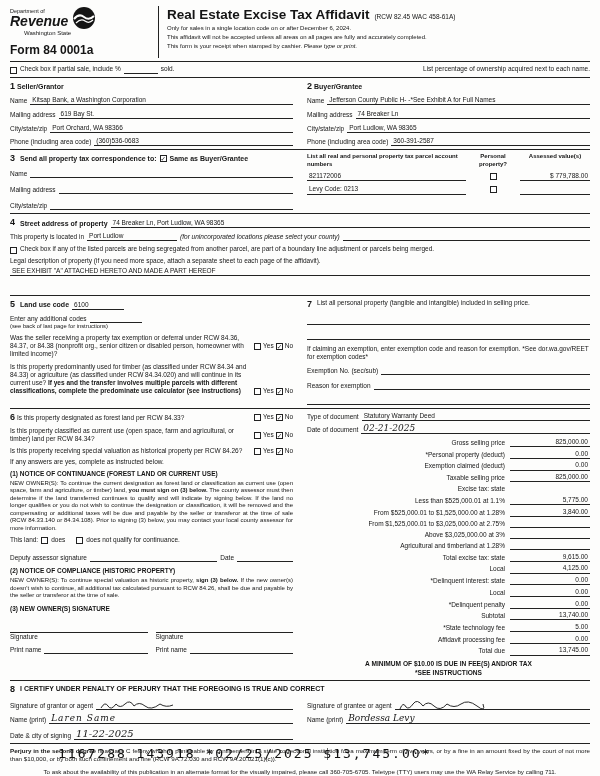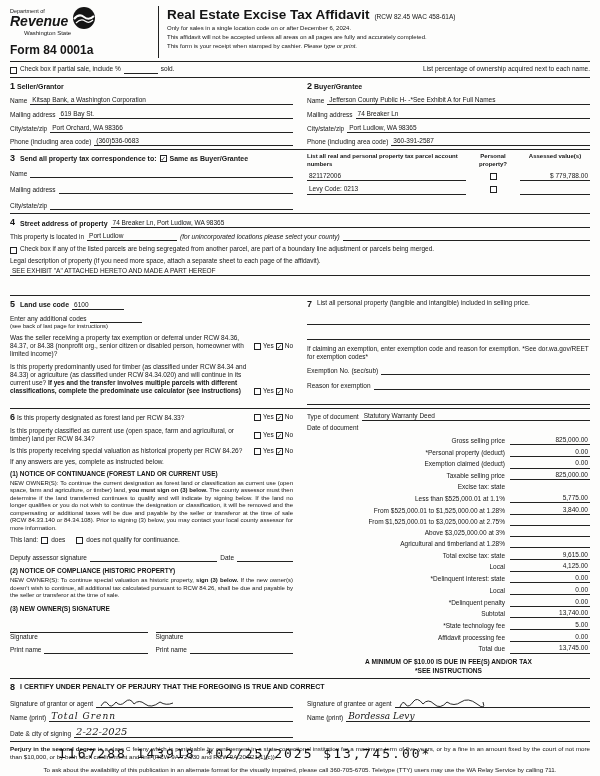--- a/index.html
+++ b/index.html
@@ -355,20 +355,21 @@
       </div>
     </div>
 
     <div class="half">
       <div class="fl">
         <span class="nowrap">Type of document</span>
         <span class="fill"><span>Statutory Warranty Deed</span></span>
       </div>
       <div class="fl" style="margin-top:3px">
         <span class="nowrap">Date of document</span>
+        <span class="fill"><span class="hand">02-21-2025</span></span>
       </div>
       <div style="margin-top:4px">
         <div class="tax-row">
             <span class="tax-label">Gross selling price</span>
             <span class="tax-value">825,000.00</span>
           </div>
         <div class="tax-row">
             <span class="tax-label">*Personal property (deduct)</span>
             <span class="tax-value">0.00</span>
           </div>
@@ -458,25 +459,25 @@
         <div class="field-row">
           <span class="nowrap">Signature of grantor or agent</span>
           <span class="fill">
             <svg class="sig-svg" width="80" height="11" viewBox="0 0 80 11">
               <path d="M3 8 Q7 1 10 6 T18 4 Q22 9 27 4 T36 6 Q41 1 47 6 T62 4 Q68 8 75 5" fill="none" stroke="#2a2a2a" stroke-width="1"></path>
             </svg>
           </span>
         </div>
         <div class="field-row">
           <span class="nowrap">Name (print)</span>
-          <span class="fill"><span class="hand caps">Total Grenn</span></span>
+          <span class="fill"><span class="hand caps">Laren Same</span></span>
         </div>
         <div class="field-row">
           <span class="nowrap">Date &amp; city of signing</span>
-          <span class="fill"><span class="hand" style="font-size:10px">2-22-2025</span></span>
+          <span class="fill"><span class="hand" style="font-size:10px">11-22-2025</span></span>
         </div>
       </div>
       <div class="half">
         <div class="field-row">
           <span class="nowrap">Signature of grantee or agent</span>
           <span class="fill">
             <svg class="sig-svg" width="90" height="11" viewBox="0 0 90 11">
               <path d="M3 9 Q6 1 9 7 Q12 10 16 4 T26 6 Q31 0 37 6 T50 4 Q57 9 64 4 T80 6 86 4" fill="none" stroke="#2a2a2a" stroke-width="1"></path>
             </svg>
           </span>

